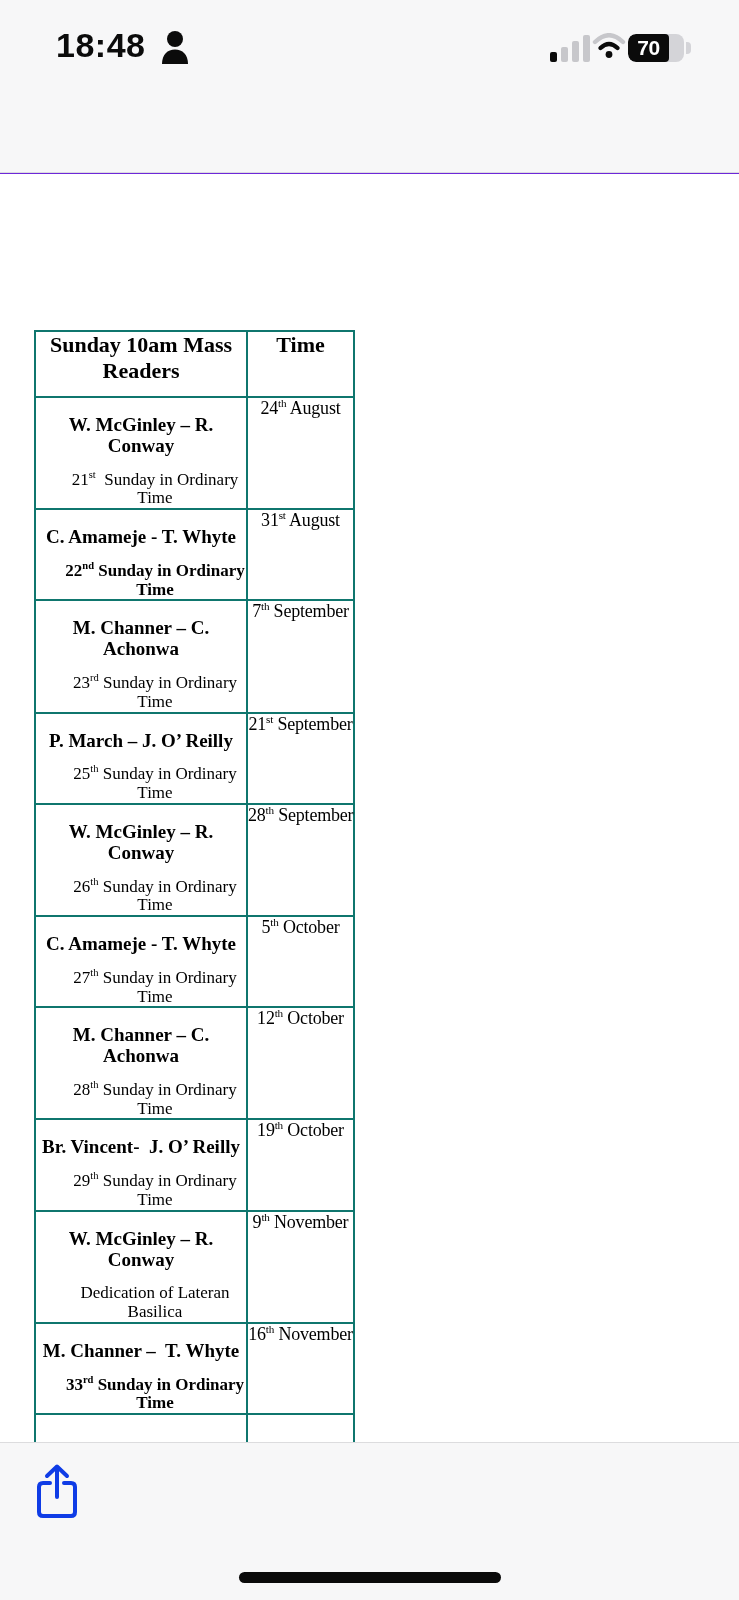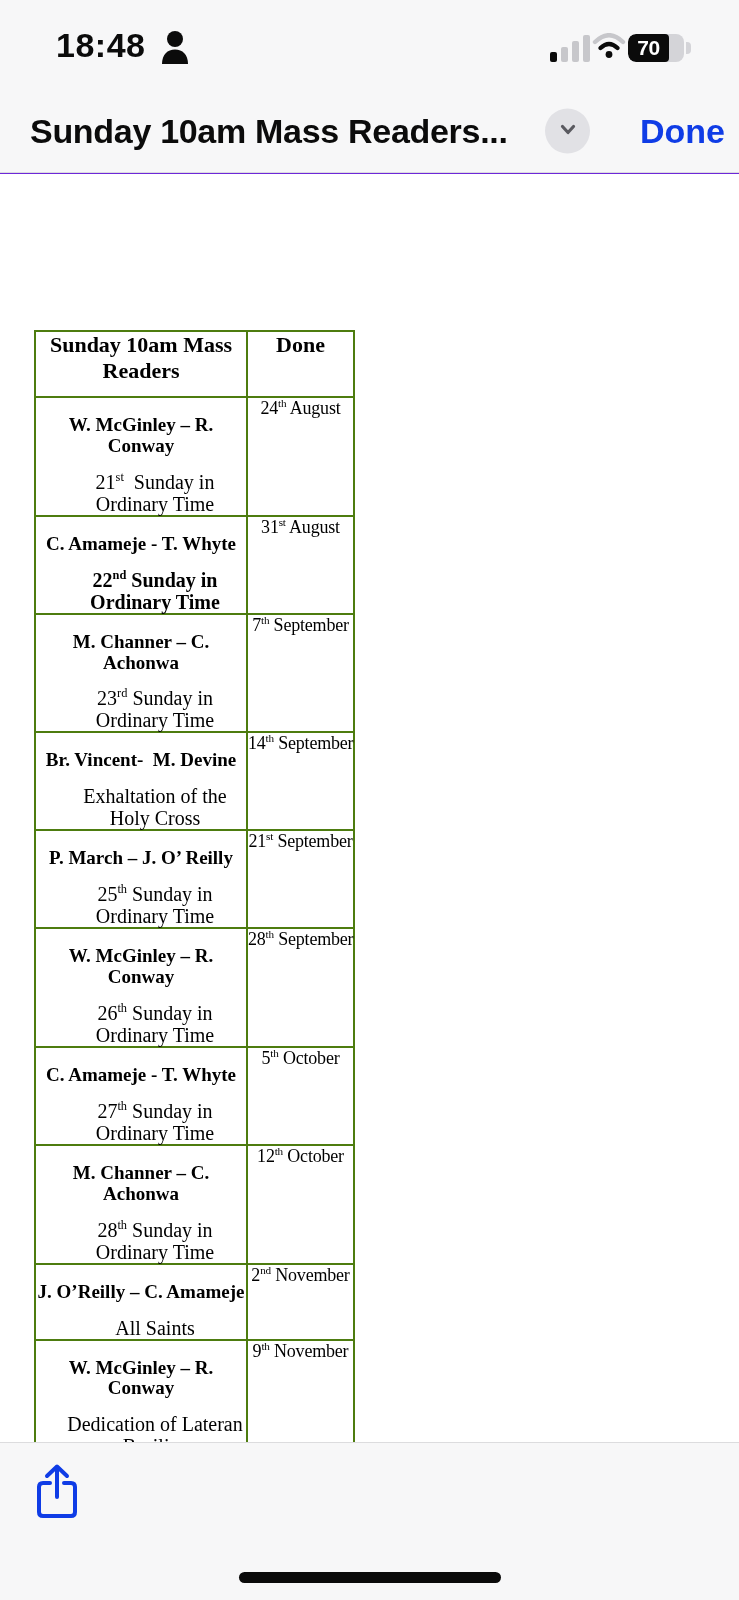--- a/index.html
+++ b/index.html
@@ -70,34 +70,34 @@
     position:absolute;top:174px;left:0;width:739px;height:1268px;background:#ffffff;
   }
   table.mass-table{
     position:absolute;left:34px;top:156px;width:319px;
     border-collapse:collapse;table-layout:fixed;
     font-family:"Liberation Serif",serif;color:#000000;
   }
   .mass-table col.c-readers{width:212px;}
   .mass-table col.c-date{width:107px;}
   .mass-table th,.mass-table td{
-    border:2px solid #4d7c0f;vertical-align:top;text-align:center;
+    border:2px solid #0f766e;vertical-align:top;text-align:center;
     padding:0;box-sizing:border-box;
   }
   .mass-table thead tr{height:66px;}
   .mass-table tbody tr{height:63px;}
   .th-readers,.th-date{
     font-size:22px;font-weight:700;line-height:1.2;padding-top:5px;
   }
   .names{
     font-size:19px;font-weight:700;margin-top:17px;line-height:1.1;
     white-space:pre-wrap;
   }
   .occasion{
-    font-size:20px;font-weight:400;margin-top:14px;line-height:1.1;white-space:pre-wrap;margin-left:28px;
+    font-size:17px;font-weight:400;margin-top:14px;line-height:1.1;white-space:pre-wrap;margin-left:28px;
   }
   .occasion.occasion-bold{font-weight:700;}
   .date-cell .date-text{
     display:block;font-size:18px;letter-spacing:-.2px;white-space:nowrap;
   }
   .mass-table sup{font-size:.62em;line-height:0;}
 
   
   .toolbar{
     position:absolute;top:1442px;left:0;width:739px;height:158px;
@@ -144,43 +144,32 @@
           <span class="battery">
             <span class="battery-fill">
                 <span>70</span>
               </span>
           </span>
           <span class="battery-cap"></span>
         </span>
       </div>
     </div>
 
-    <div class="nav-row">
-      <div class="nav-title">Sunday 10am Mass Readers...</div>
-      <button class="collapse-btn">
-        <span>
-          <svg width="22" height="22" viewBox="0 0 22 22">
-            <path d="M5.5 8 L11 14 L16.5 8" fill="none" stroke="#5a5a60" stroke-width="3.2" stroke-linecap="round" stroke-linejoin="round"></path>
-          </svg>
-        </span>
-      </button>
-      <button class="done-btn">Done</button>
-    </div>
   </header>
 
   <main class="document">
     <table class="mass-table">
       <colgroup>
           <col class="c-readers">
           <col class="c-date">
         </colgroup>
       <thead>
         <tr>
           <th class="th-readers">Sunday 10am Mass Readers</th>
-          <th class="th-date">Done</th>
+          <th class="th-date">Time</th>
         </tr>
       </thead>
       <tbody id="table-rows">
   <tr>
     <td class="reader-cell">
       <div class="names">W. McGinley – R. Conway</div>
       <div class="occasion">21<sup>st</sup>  Sunday in Ordinary Time</div>
     </td>
     <td class="date-cell">
       <span class="date-text">24<sup>th</sup> August</span>
@@ -200,29 +189,20 @@
   <tr>
     <td class="reader-cell">
       <div class="names">M. Channer – C. Achonwa</div>
       <div class="occasion">23<sup>rd</sup> Sunday in Ordinary Time</div>
     </td>
     <td class="date-cell">
       <span class="date-text">7<sup>th</sup> September</span>
     </td>
   </tr>
 
-  <tr>
-    <td class="reader-cell">
-      <div class="names">Br. Vincent-  M. Devine</div>
-      <div class="occasion">Exhaltation of the Holy Cross</div>
-    </td>
-    <td class="date-cell">
-      <span class="date-text">14<sup>th</sup> September</span>
-    </td>
-  </tr>
 
   <tr>
     <td class="reader-cell">
       <div class="names">P. March – J. O’ Reilly</div>
       <div class="occasion">25<sup>th</sup> Sunday in Ordinary Time</div>
     </td>
     <td class="date-cell">
       <span class="date-text">21<sup>st</sup> September</span>
     </td>
   </tr>
@@ -250,31 +230,31 @@
   <tr>
     <td class="reader-cell">
       <div class="names">M. Channer – C. Achonwa</div>
       <div class="occasion">28<sup>th</sup> Sunday in Ordinary Time</div>
     </td>
     <td class="date-cell">
       <span class="date-text">12<sup>th</sup> October</span>
     </td>
   </tr>
 
-
-
-  <tr>
-    <td class="reader-cell">
-      <div class="names">J. O’Reilly – C. Amameje</div>
-      <div class="occasion">All Saints</div>
-    </td>
-    <td class="date-cell">
-      <span class="date-text">2<sup>nd</sup> November</span>
-    </td>
-  </tr>
+  <tr>
+    <td class="reader-cell">
+      <div class="names">Br. Vincent-  J. O’ Reilly</div>
+      <div class="occasion">29<sup>th</sup> Sunday in Ordinary Time</div>
+    </td>
+    <td class="date-cell">
+      <span class="date-text">19<sup>th</sup> October</span>
+    </td>
+  </tr>
+
+
 
   <tr>
     <td class="reader-cell">
       <div class="names">W. McGinley – R. Conway</div>
       <div class="occasion">Dedication of Lateran Basilica</div>
     </td>
     <td class="date-cell">
       <span class="date-text">9<sup>th</sup> November</span>
     </td>
   </tr>

